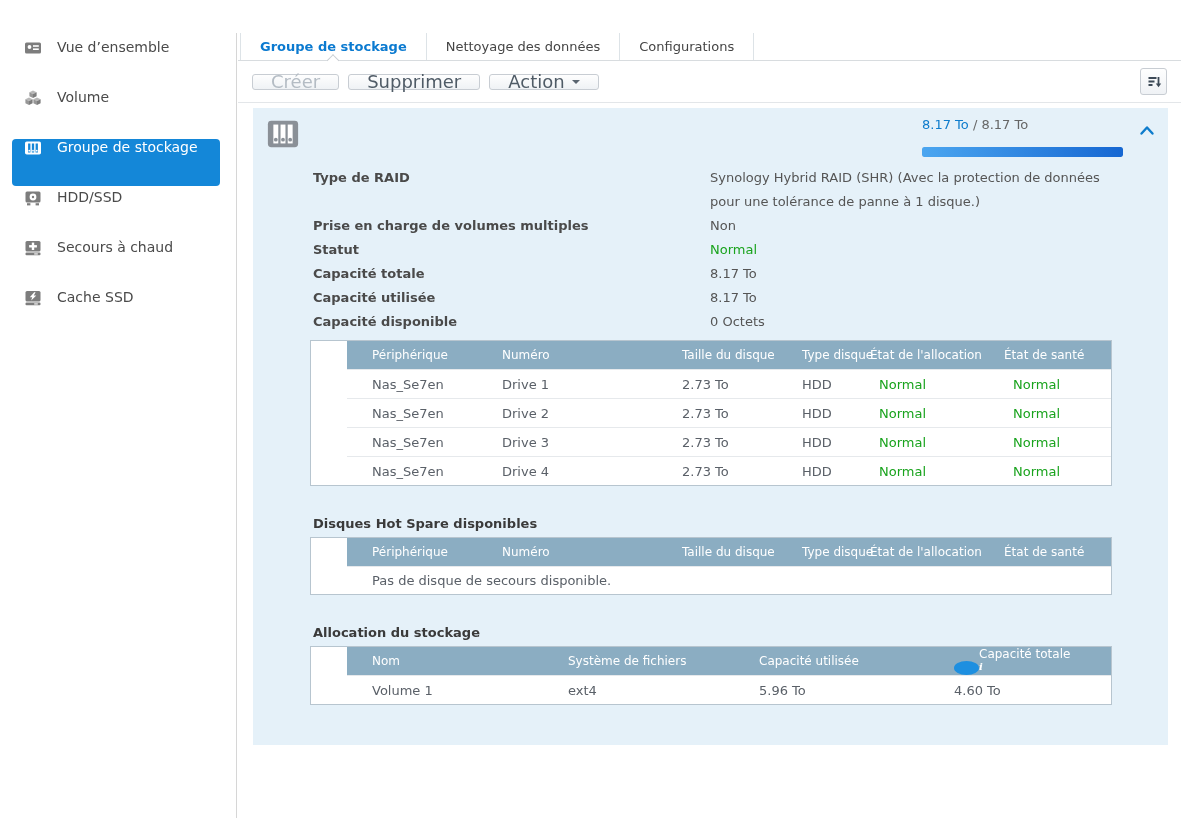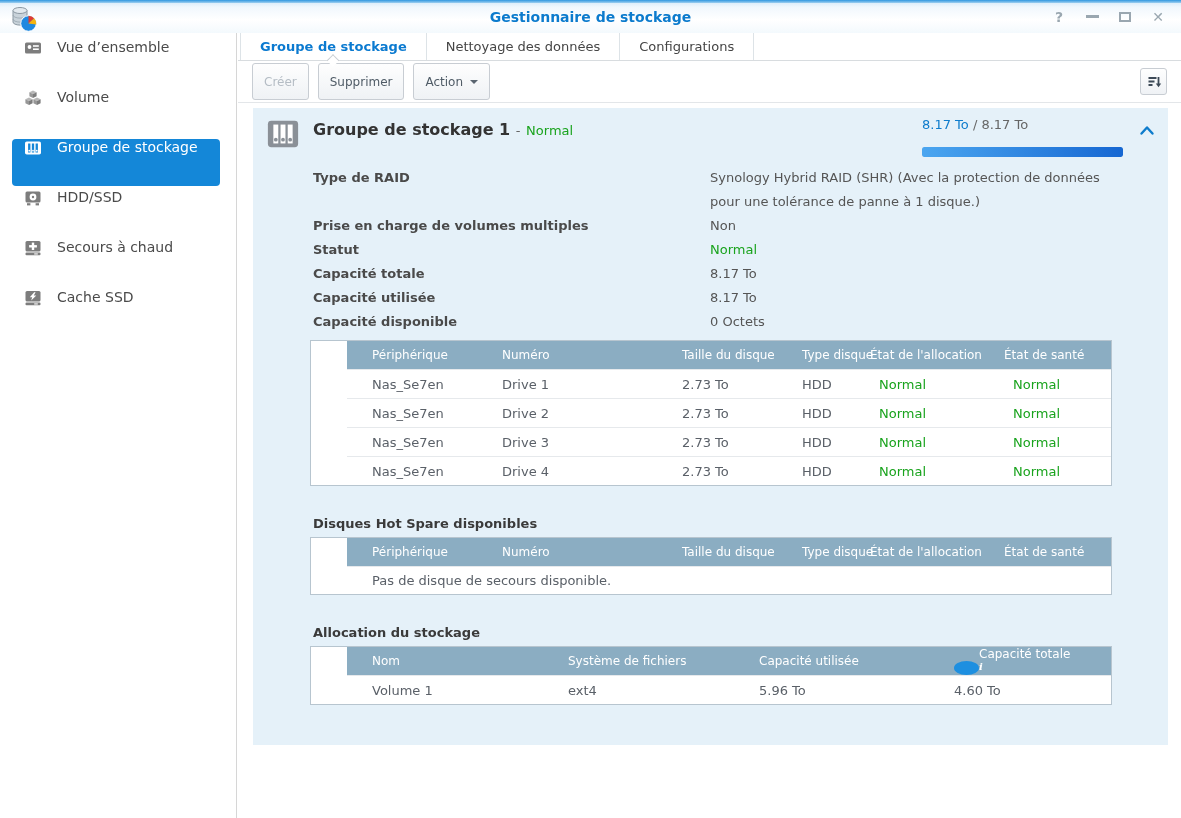--- a/index.html
+++ b/index.html
@@ -38,22 +38,22 @@
   .tab { position:relative; display:flex; align-items:center; padding:0 19px; font-size:13px;
     color:#454545; border-right:1px solid #dde3e7; cursor:pointer; white-space:nowrap; }
   .tab:first-child { border-left:1px solid #dde3e7; }
   .tab.active { color:#0b7ad0; font-weight:bold; }
   .tab.active::after { content:''; position:absolute; left:50%; bottom:-5px; width:8px; height:8px;
     background:#fff; border-left:1px solid #c9ced2; border-top:1px solid #c9ced2;
     transform:translateX(-50%) rotate(45deg); }
 
   .toolbar { height:42px; display:flex; align-items:center; gap:9px; padding:0 14px;
     border-bottom:1px solid #e3e6e9; }
-  .btn { height:37px; padding:0 11px; display:inline-flex; align-items:center; gap:7px;
-    font-family:inherit; font-size:12px; color:#4f5b66; background:linear-gradient(#fefefe,#eff2f5);
+  .btn { height:16px; padding:0 18px; display:inline-flex; align-items:center; gap:7px;
+    font-family:inherit; font-size:18px; color:#4f5b66; background:linear-gradient(#fefefe,#eff2f5);
     border:1px solid #c8cdd3; border-radius:3px; cursor:pointer; }
   .btn.disabled { color:#b4bcc4; cursor:default; }
   .caret-down { width:0; height:0; border-left:4px solid transparent; border-right:4px solid transparent;
     border-top:4px solid #5a6570; }
   .icon-btn { margin-left:auto; width:27px; height:27px; display:flex; align-items:center; justify-content:center;
     background:linear-gradient(#fefefe,#eff2f5); border:1px solid #c8cdd3; border-radius:3px; cursor:pointer; color:#3d4a57; }
 
   
   .panel { position:absolute; left:15px; right:13px; top:75px; height:637px; background:#e5f1f9; }
   .panel-header { position:relative; height:48px; }
@@ -91,41 +91,20 @@
   .hdr-with-icon { display:flex; align-items:center; gap:6px; }
   .info-ic { width:14px; height:14px; border-radius:50%; background:#1d8fe0; color:#fff;
     font-size:10px; font-style:italic; font-weight:bold; font-family:"DejaVu Serif",serif;
     display:inline-flex; align-items:center; justify-content:center; cursor:pointer; flex:none; }
 </style>
 </head>
 <body>
 
 <div class="window">
 
-  <div class="titlebar">
-    <svg class="app-icon" viewBox="0 0 28 28">
-      <path d="M3 6.5 v11.5 a7 3.1 0 0 0 14 0 V6.5" fill="#c9d3da" stroke="#8b98a2" stroke-width="1"></path>
-      <ellipse cx="10" cy="6.5" rx="7" ry="3" fill="#e2e9ee" stroke="#8b98a2" stroke-width="1"></ellipse>
-      <path d="M3 11 a7 3.1 0 0 0 14 0 M3 15 a7 3.1 0 0 0 14 0" fill="none" stroke="#97a4ad" stroke-width="0.8"></path>
-      <circle cx="18.5" cy="19.5" r="7.8" fill="#1e88e0" stroke="#fff" stroke-width="1"></circle>
-      <path d="M18.5 19.5 L18.5 11.7 A7.8 7.8 0 0 1 24.2 14.2 Z" fill="#e03c31"></path>
-      <path d="M18.5 19.5 L24.2 14.2 A7.8 7.8 0 0 1 26.3 20.5 Z" fill="#f6b40e"></path>
-    </svg>
-    <div class="win-title">Gestionnaire de stockage</div>
-    <div class="win-controls">
-      <div class="wc">?</div>
-      <div class="wc">
-          <span class="min-bar"></span>
-        </div>
-      <div class="wc">
-          <span class="max-box"></span>
-        </div>
-      <div class="wc">✕</div>
-    </div>
-  </div>
 
   <div class="sidebar">
     <div class="side-item">
       <svg class="ic" viewBox="0 0 18 18">
         <rect x="1" y="3.5" width="16" height="11" rx="1.5" fill="currentColor"></rect>
         <circle class="ko" cx="5.5" cy="8" r="1.9"></circle>
         <rect class="ko" x="9" y="6.2" width="5.8" height="1.6"></rect>
         <rect class="ko" x="9" y="9.4" width="5.8" height="1.6"></rect>
       </svg>
       <span>Vue d’ensemble</span>
@@ -218,25 +197,20 @@
       <div class="panel-header">
         <svg class="ph-icon" viewBox="0 0 18 18">
           <rect x="1" y="2" width="16" height="14" rx="1.8" fill="currentColor"></rect>
           <rect class="ko" x="3.9" y="4" width="2.6" height="10"></rect>
           <rect class="ko" x="7.7" y="4" width="2.6" height="10"></rect>
           <rect class="ko" x="11.5" y="4" width="2.6" height="10"></rect>
           <circle cx="5.2" cy="12" r="1" fill="currentColor"></circle>
           <circle cx="9" cy="12" r="1" fill="currentColor"></circle>
           <circle cx="12.8" cy="12" r="1" fill="currentColor"></circle>
         </svg>
-        <div class="ph-title">
-          <span>Groupe de stockage 1</span>
-          <span class="ph-dash">-</span>
-          <span class="ph-status">Normal</span>
-        </div>
         <div class="cap">
           <div class="cap-text">
             <span class="cap-used">8.17 To</span><span class="cap-sep"> / </span><span class="cap-total">8.17 To</span>
           </div>
           <div class="cap-bar">
             <div class="cap-fill" style="width: 100%;"></div>
           </div>
         </div>
         <div class="collapse-btn">
           <svg width="16" height="13" viewBox="0 0 16 13">

